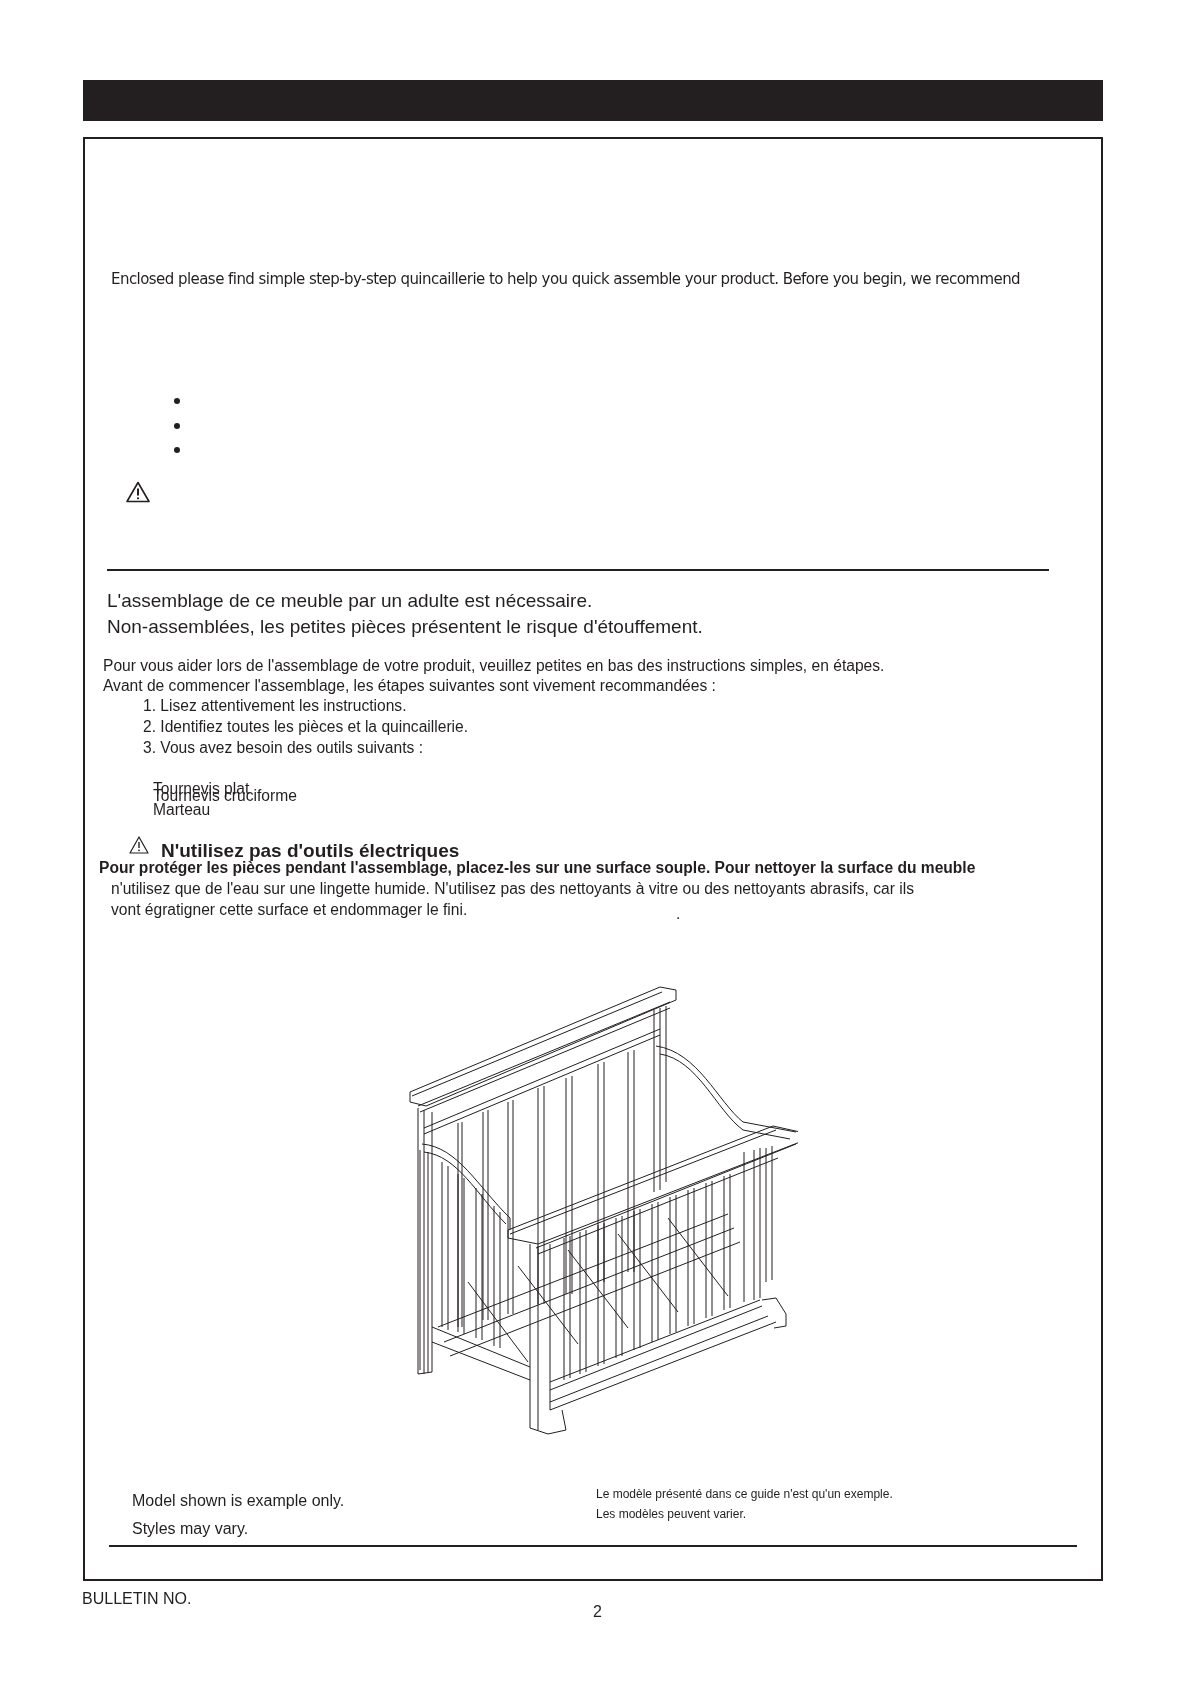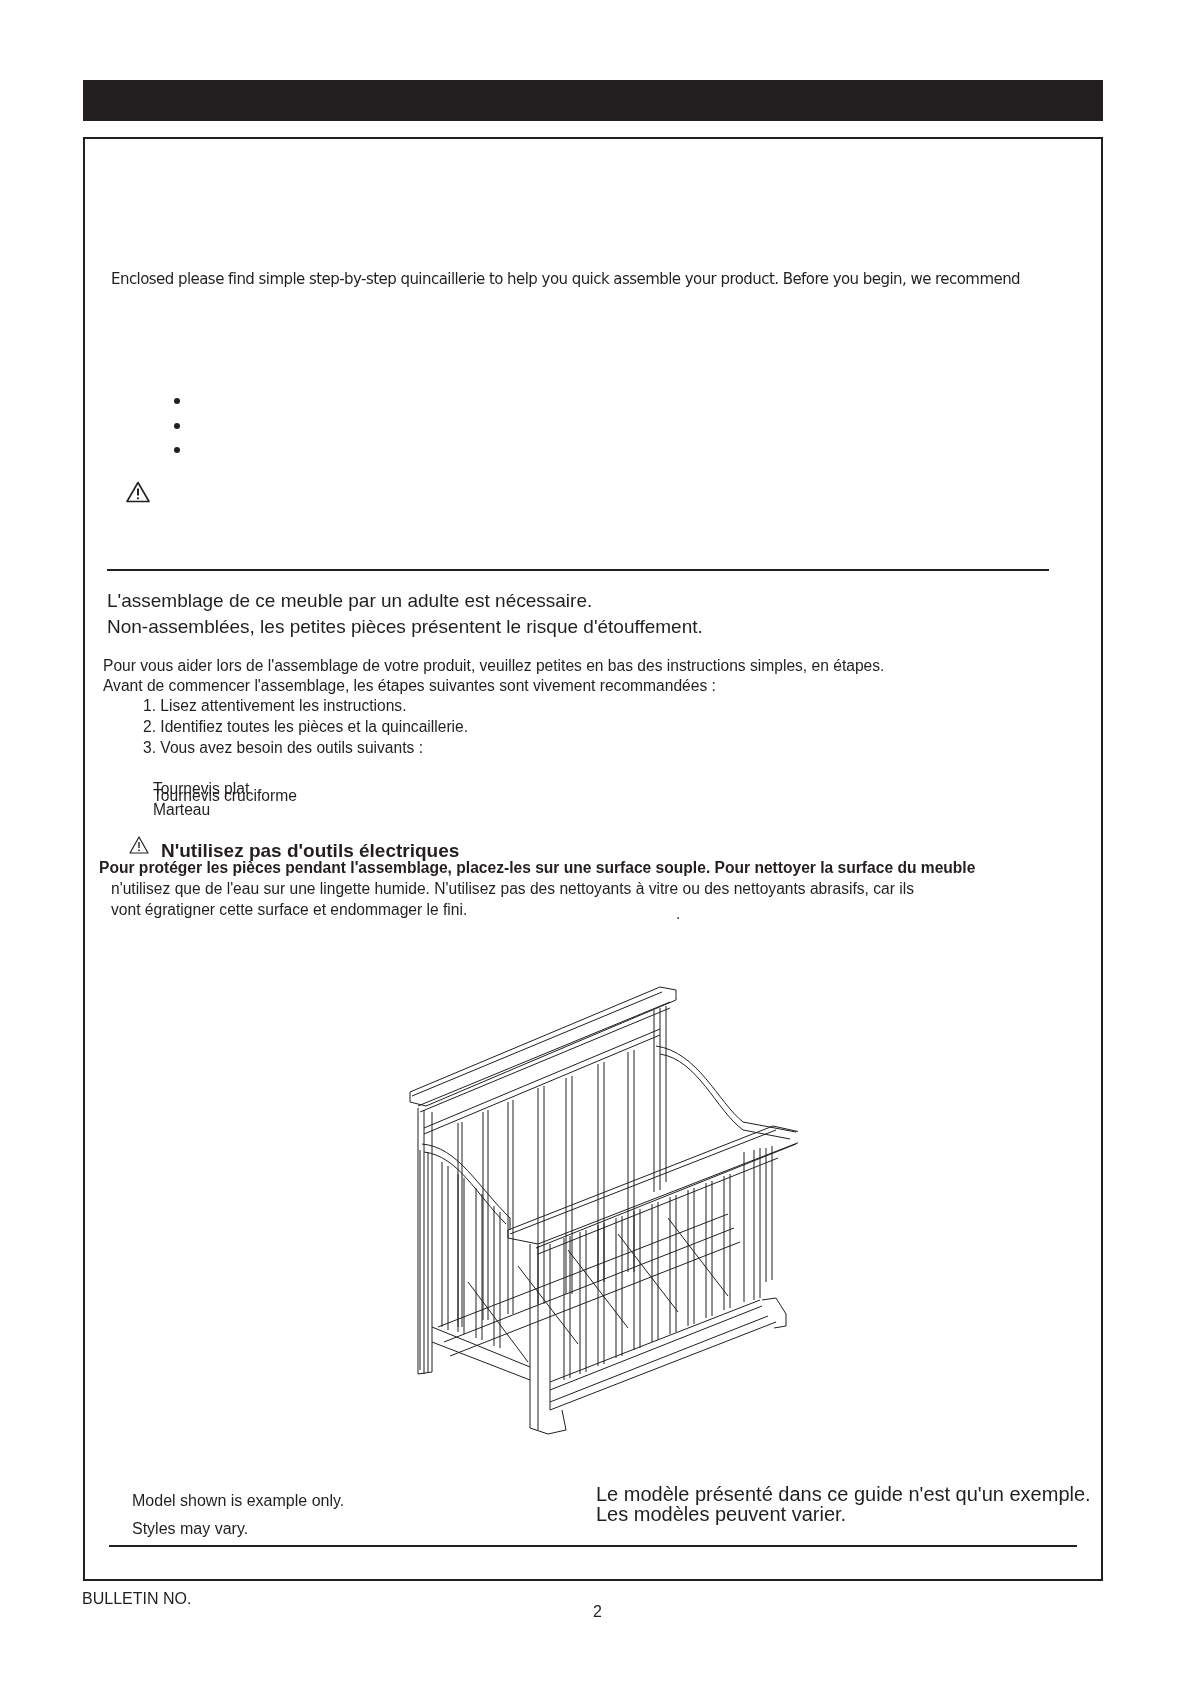--- a/index.html
+++ b/index.html
@@ -9,21 +9,21 @@
     .frame { left: 83px; top: 137px; width: 1016px; height: 1440px; border: 2px solid #231f20; }
     .en-intro { left: 111px; top: 270px; font-family: "DejaVu Sans", sans-serif; font-size: 15px; letter-spacing: -0.55px; white-space: nowrap; color: #231f20; }
     .bullet { width: 6px; height: 6px; border-radius: 50%; background: #231f20; }
     .warn-icon { left: 126px; top: 481px; width: 24px; height: 22px; }
     .rule { height: 2px; background: #231f20; }
     .fr-head { left: 107px; width: 942px; text-align: left; font-size: 19px; white-space: nowrap; }
     .fr-text { font-size: 15.6px; white-space: nowrap; line-height: 20px; }
     .fr-warn-title { font-weight: bold; font-size: 19px; white-space: nowrap; }
     .crib { left: 398px; top: 982px; width: 400px; height: 460px; }
     .caption-en { left: 124px; top: 1487px; font-size: 16px; line-height: 28px; white-space: nowrap; margin-left: 8px; }
-    .caption-fr { left: 596px; top: 1484px; font-size: 20px; line-height: 20px; white-space: nowrap; }
+    .caption-fr { left: 596px; top: 1484px; font-size: 12px; line-height: 20px; white-space: nowrap; }
     .footer-left { left: 82px; top: 1590px; font-size: 16px; white-space: nowrap; }
     .footer-page { left: 593px; top: 1603px; font-size: 16px; }
   </style>
 </head>
 <body>
 
 <div class="abs title-bar"></div>
 
 <div class="abs frame"></div>
 

